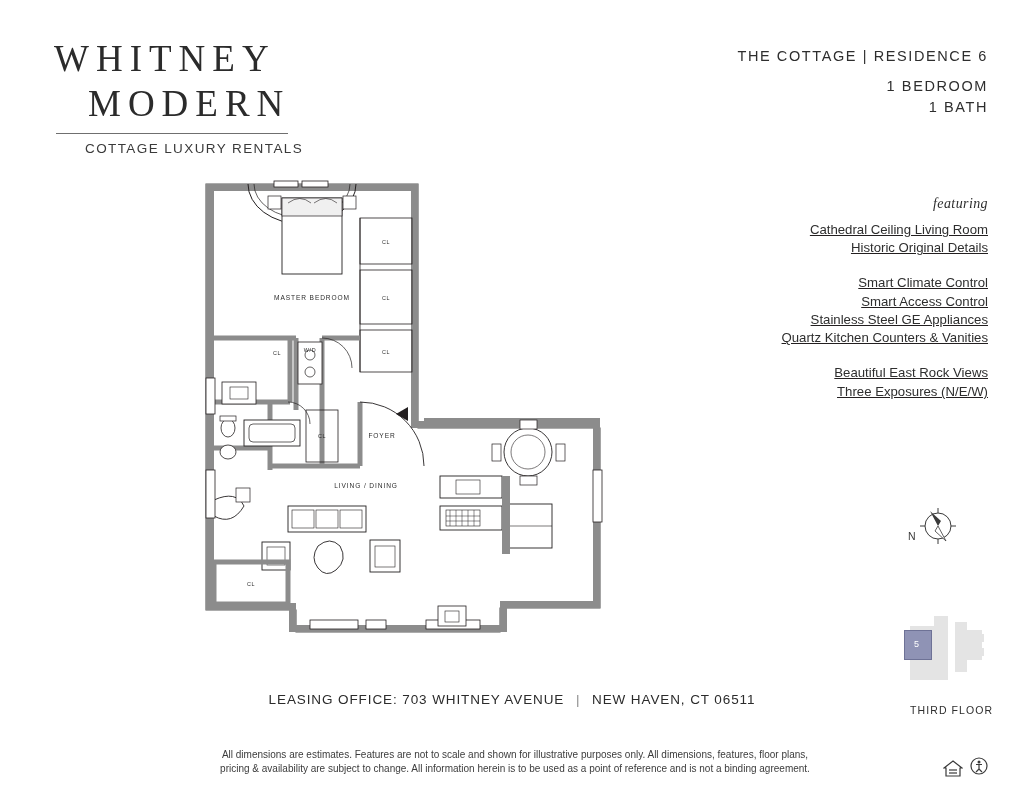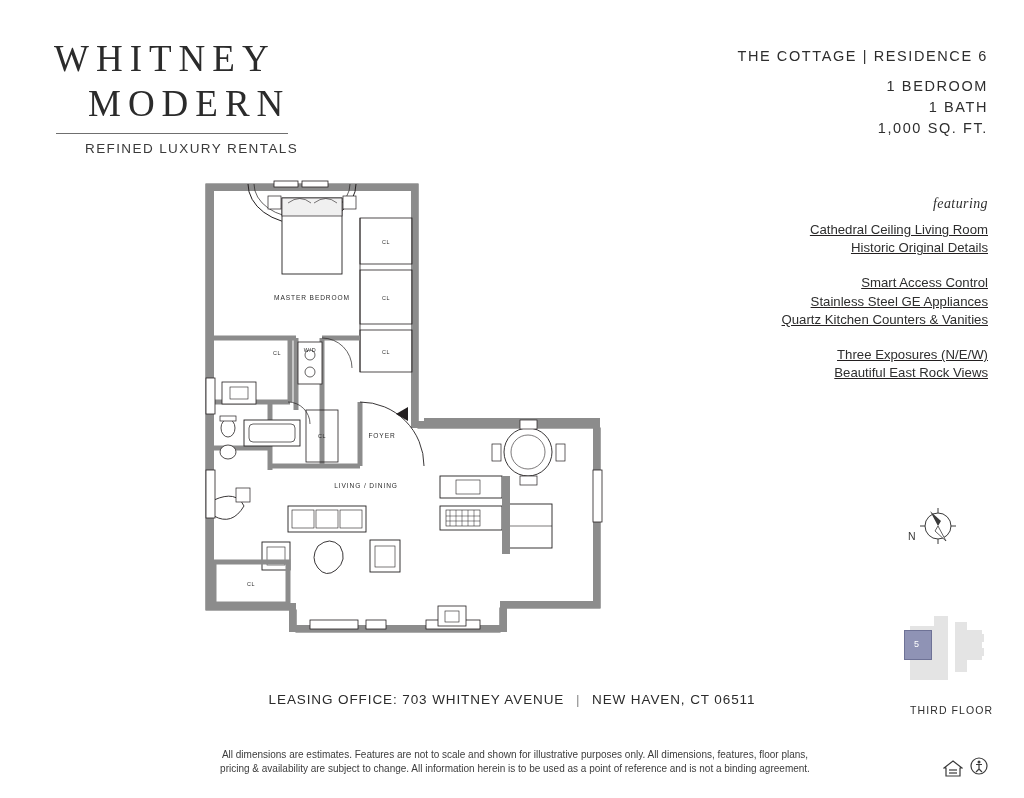--- a/index.html
+++ b/index.html
@@ -189,49 +189,49 @@
     font-family: "Liberation Sans", sans-serif;
   }
 </style>
 </head>
 <body>
 
 <div class="brand">
   <div class="brand-line1">WHITNEY</div>
   <div class="brand-line2">MODERN</div>
   <div class="brand-rule"></div>
-  <div class="brand-tag">REFINED LUXURY RENTALS</div>
+  <div class="brand-tag">COTTAGE LUXURY RENTALS</div>
 </div>
 
 <div class="res-head">
   <div class="res-title">THE COTTAGE  |  RESIDENCE 6</div>
   <div class="res-specs">
     <div>1 BEDROOM</div>
     <div>1 BATH</div>
-    <div>1,000 SQ. FT.</div>
   </div>
 </div>
 
 <div class="featuring">
   <div class="featuring-title">featuring</div>
 
   <div class="feat-group">
     <div class="feat-item">Cathedral Ceiling Living Room</div>
     <div class="feat-item">Historic Original Details</div>
   </div>
 
   <div class="feat-group">
+    <div class="feat-item">Smart Climate Control</div>
     <div class="feat-item">Smart Access Control</div>
     <div class="feat-item">Stainless Steel GE Appliances</div>
     <div class="feat-item">Quartz Kitchen Counters &amp; Vanities</div>
   </div>
 
   <div class="feat-group">
+    <div class="feat-item">Beautiful East Rock Views</div>
     <div class="feat-item">Three Exposures (N/E/W)</div>
-    <div class="feat-item">Beautiful East Rock Views</div>
   </div>
 </div>
 
 <div class="compass">
   <svg width="56" height="56" viewBox="0 0 56 56">
     <circle cx="30" cy="22" r="13" fill="none" stroke="#3a3a3a" stroke-width="1"></circle>
     <path d="M30 22 L22 7 L33 17 Z" fill="#3a3a3a"></path>
     <path d="M30 22 L38 37 L27 27 Z" fill="#ffffff" stroke="#3a3a3a" stroke-width="0.8"></path>
     <line x1="30" y1="4" x2="30" y2="9" stroke="#3a3a3a" stroke-width="1"></line>
     <line x1="30" y1="35" x2="30" y2="40" stroke="#3a3a3a" stroke-width="1"></line>

